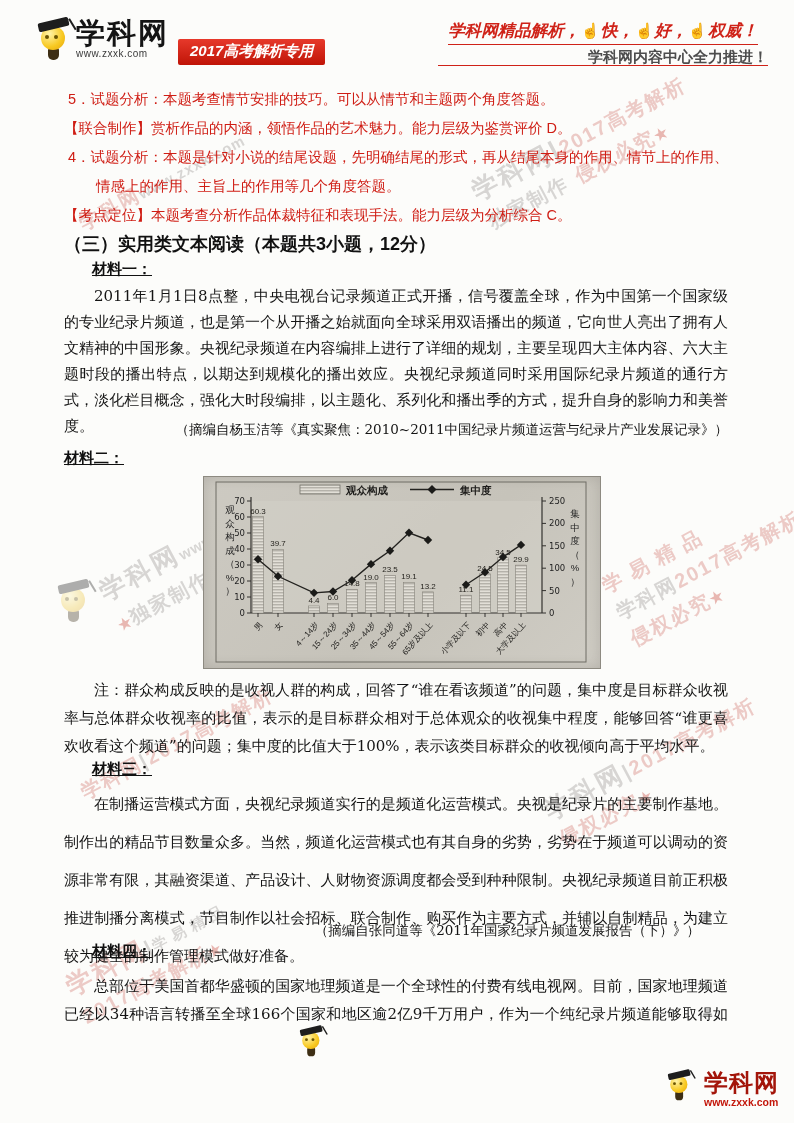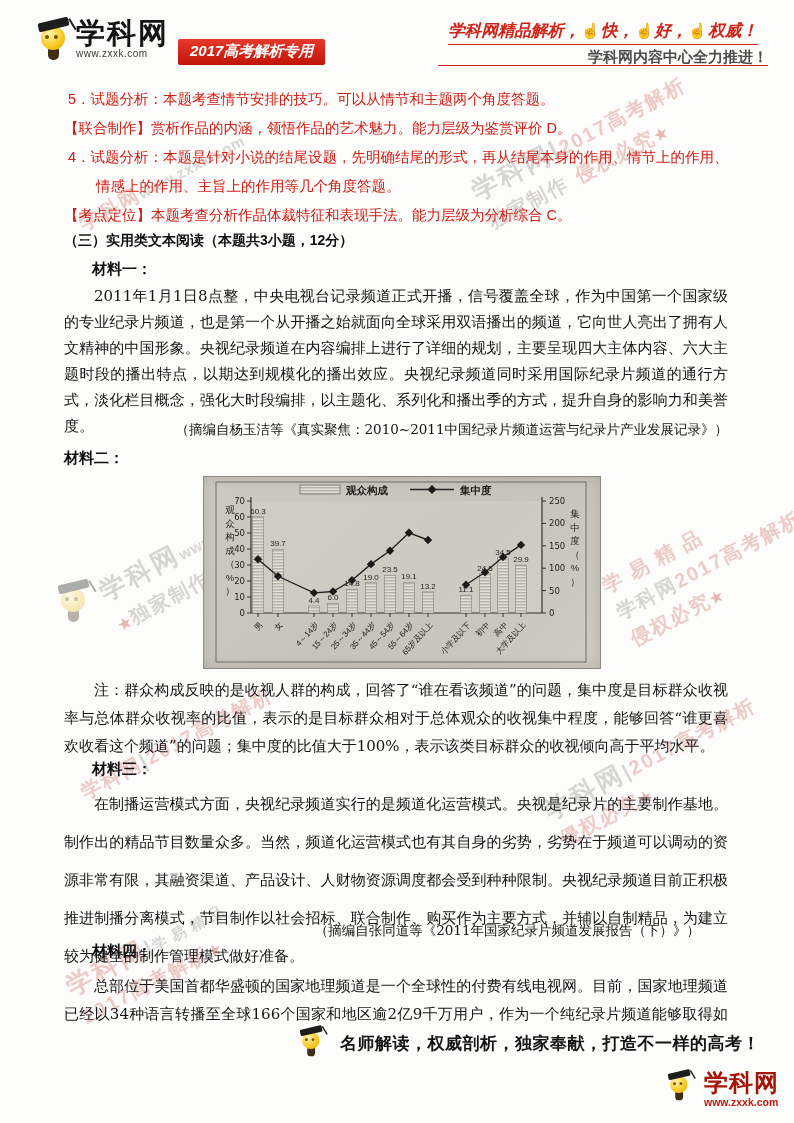--- a/index.html
+++ b/index.html
@@ -36,22 +36,22 @@
   .mascot .head{left:3px;top:8px;width:24px;height:24px;border-radius:50%;
     background:radial-gradient(circle at 35% 32%,#fff3a8,#f8c922 58%,#e5a40a);z-index:2;}
   .mascot .head:before{content:"";position:absolute;left:4px;top:9px;width:4px;height:4px;border-radius:50%;
     background:#6b5502;box-shadow:9px 0 0 #6b5502;}
   .mascot .body{left:10px;top:30px;width:11px;height:12px;background:#3d2e14;border-radius:2px 2px 5px 5px;z-index:1;}
   .mascot.sm{transform:scale(.72);transform-origin:top left;}
   .mascot.wm-mascot{opacity:.35;filter:saturate(.8);}
   
   .red-line{color:#cf1d14;font-size:14.5px;white-space:nowrap;}
   
-  .section-heading{font-size:14px;font-weight:bold;color:#111;}
-  .material-label{font-size:15px;font-weight:bold;color:#111;}
+  .section-heading{font-size:18px;font-weight:bold;color:#111;}
+  .material-label{font-size:15px;font-weight:bold;color:#111;text-decoration:underline;}
   .para{
     width:664px;font-size:15px;line-height:26px;text-align:justify;
     text-indent:2em;color:#141414;font-family:"DejaVu Serif","Liberation Serif",serif;
   }
   .source-line{width:664px;font-size:13.5px;color:#141414;font-family:"DejaVu Serif","Liberation Serif",serif;}
   
   .chart-photo{
     left:203px;top:476px;width:396px;height:191px;
     background:linear-gradient(135deg,#cdcac2,#c6c3ba 55%,#cfccc4);
     border:1px solid #8d8a81;box-shadow:inset 0 0 14px rgba(60,58,50,.18);
@@ -279,21 +279,20 @@
 <div class="abs material-label" style="left:92px;top:942px">材料四：</div>
 <div class="abs para" style="left:64px;top:972px;height:60px;overflow:hidden;line-height:28px">总部位于美国首都华盛顿的国家地理频道是一个全球性的付费有线电视网。目前，国家地理频道已经以34种语言转播至全球166个国家和地区逾2亿9千万用户，作为一个纯纪录片频道能够取得如此卓越的成</div>
 
 
 <div class="abs promo-row">
   <span class="mascot sm" style="height:34px">
       <i class="cap"></i>
       <i class="head"></i>
       <i class="body"></i>
     </span>
-  <span class="promo-text">名师解读，权威剖析，独家奉献，打造不一样的高考！</span>
 </div>
 <div class="abs footer-logo">
   <span class="mascot sm">
       <i class="cap"></i>
       <i class="head"></i>
       <i class="body"></i>
     </span>
   <span style="margin-left:2px">
     <div class="footer-brand">学科网</div>
     <div class="footer-url">www.zxxk.com</div>

